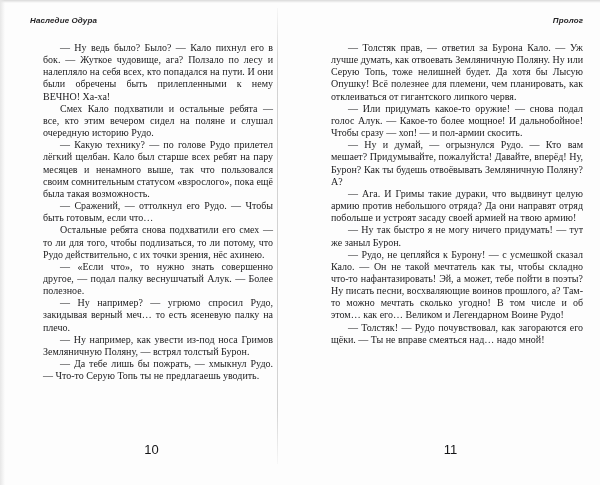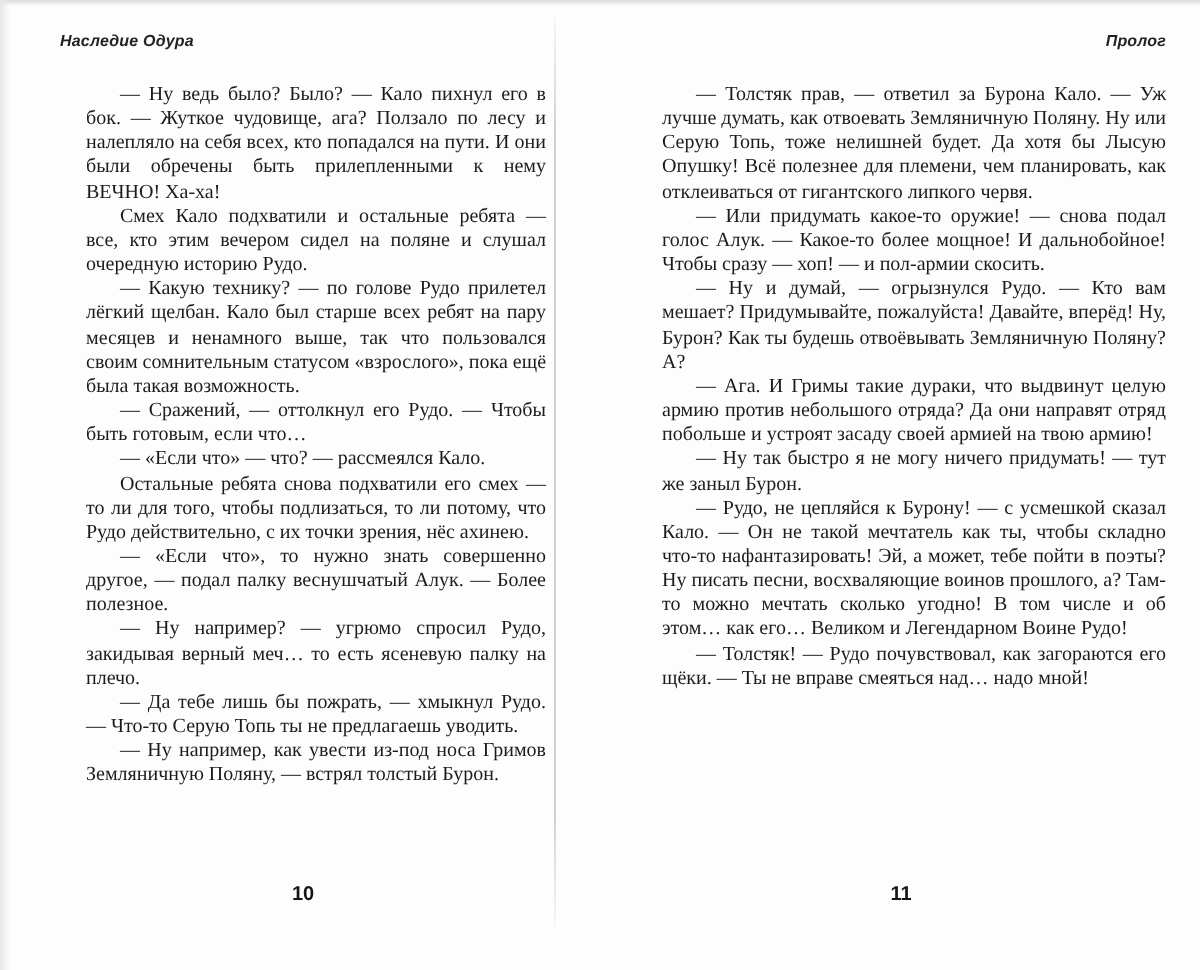--- a/index.html
+++ b/index.html
@@ -66,46 +66,45 @@
   .page-body p {
     margin: 0;
     padding: 0;
     text-indent: 17px;
   }
   .page-number {
     position: absolute;
     top: 442px; left: 0; right: 0;
     text-align: center;
     font-family: "Liberation Sans", sans-serif;
-    font-weight: bold;
-    font-size: 10px;
+    font-weight: normal;
+    font-size: 13px;
     color: #151517;
   }
 </style>
 </head>
 <body>
 
 <div class="spread">
   <div class="edge-top"></div>
   <div class="edge-left"></div>
   <div class="gutter"></div>
 
   <section class="page page-left">
     <header class="running-header rh-left">Наследие Одура</header>
     <div class="page-body">
       <p>— Ну ведь было? Было? — Кало пихнул его в бок. — Жуткое чудовище, ага? Ползало по лесу и налепляло на себя всех, кто попадался на пути. И они были обречены быть прилепленными к нему ВЕЧНО! Ха-ха!</p>
       <p>Смех Кало подхватили и остальные ребята — все, кто этим вечером сидел на поляне и слушал очередную историю Рудо.</p>
       <p>— Какую технику? — по голове Рудо прилетел лёгкий щелбан. Кало был старше всех ребят на пару месяцев и ненамного выше, так что пользовался своим сомнительным статусом «взрослого», пока ещё была такая возможность.</p>
       <p>— Сражений, — оттолкнул его Рудо. — Чтобы быть готовым, если что…</p>
-      <p>— «Если что» — что? — рассмеялся Кало.</p>
       <p>Остальные ребята снова подхватили его смех — то ли для того, чтобы подлизаться, то ли потому, что Рудо действительно, с их точки зрения, нёс ахинею.</p>
       <p>— «Если что», то нужно знать совершенно другое, — подал палку веснушчатый Алук. — Более полезное.</p>
       <p>— Ну например? — угрюмо спросил Рудо, закидывая верный меч… то есть ясеневую палку на плечо.</p>
+      <p>— Ну например, как увести из-под носа Гримов Земляничную Поляну, — встрял толстый Бурон.</p>
       <p>— Да тебе лишь бы пожрать, — хмыкнул Рудо. — Что-то Серую Топь ты не предлагаешь уводить.</p>
-      <p>— Ну например, как увести из-под носа Гримов Земляничную Поляну, — встрял толстый Бурон.</p>
     </div>
     <footer class="page-number">10</footer>
   </section>
 
   <section class="page page-right">
     <header class="running-header rh-right">Пролог</header>
     <div class="page-body">
       <p>— Толстяк прав, — ответил за Бурона Кало. — Уж лучше думать, как отвоевать Земляничную Поляну. Ну или Серую Топь, тоже нелишней будет. Да хотя бы Лысую Опушку! Всё полезнее для племени, чем планировать, как отклеиваться от гигантского липкого червя.</p>
       <p>— Или придумать какое-то оружие! — снова подал голос Алук. — Какое-то более мощное! И дальнобойное! Чтобы сразу — хоп! — и пол-армии скосить.</p>
       <p>— Ну и думай, — огрызнулся Рудо. — Кто вам мешает? Придумывайте, пожалуйста! Давайте, вперёд! Ну, Бурон? Как ты будешь отвоёвывать Земляничную Поляну? А?</p>

